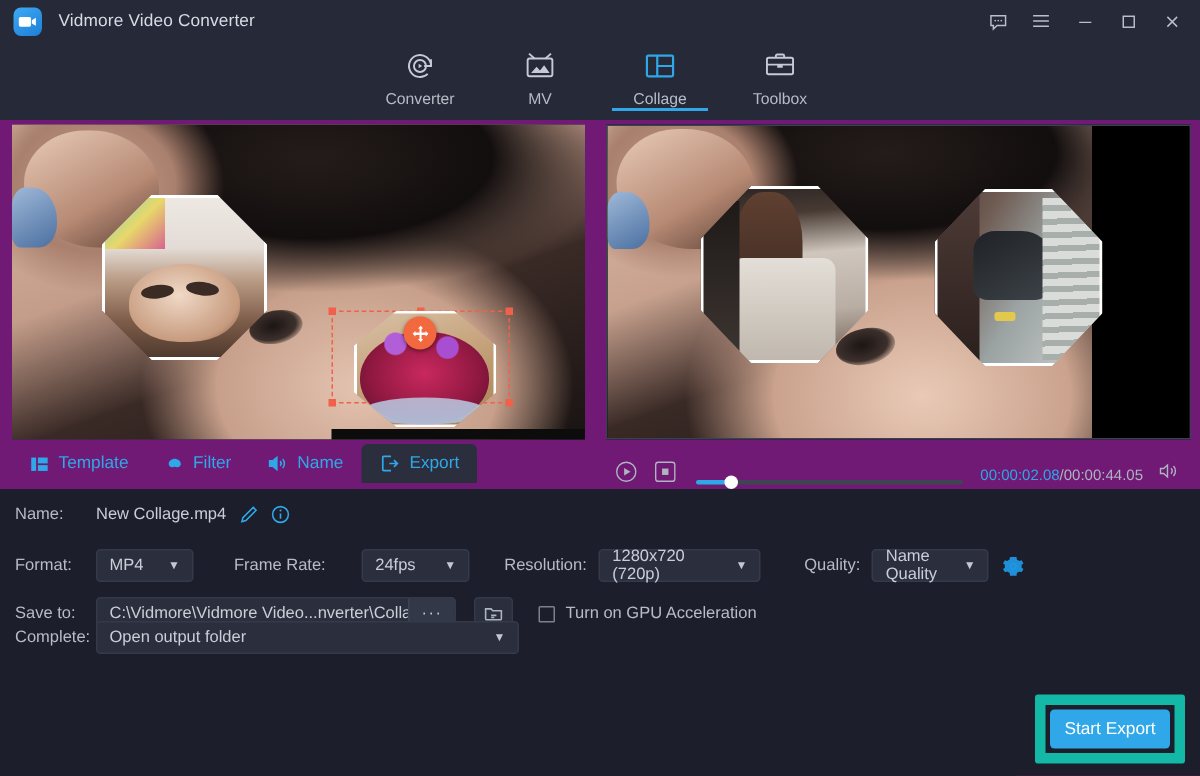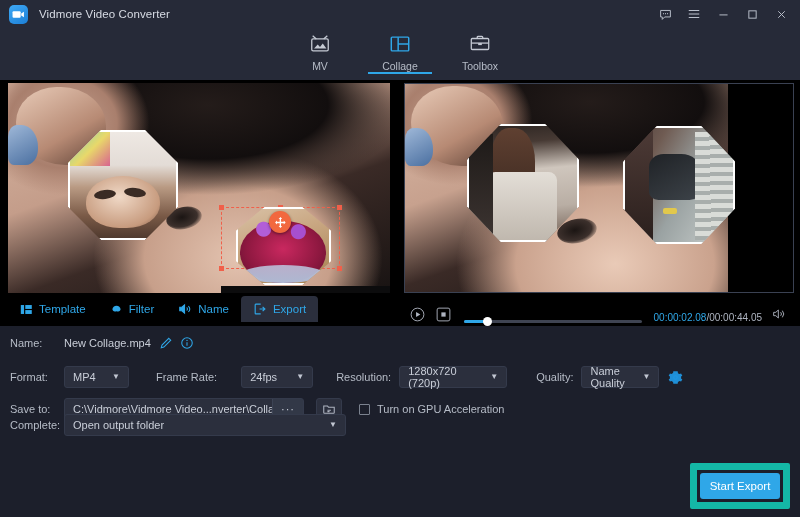--- a/index.html
+++ b/index.html
@@ -51,21 +51,21 @@
   .navtab .ico { height: 26px; display: flex; align-items: center; justify-content: center; }
   .navtab .lbl { font-size: 10.5px; }
   .navtab.active { color: #2fa7e8; }
   .navtab.active .underline {
     position: absolute; bottom: -2px; left: 8px; width: 64px; height: 2px; background: #2fa7e8;
   }
 
   
   .main {
     position: absolute; top: 80px; left: 0; width: 800px; height: 437px;
-    background: #000000;
+    background: #701a75;
     padding-left: 24px;
   }
 
   
   .editor {
     position: absolute; left: 8px; top: 3px; width: 382px; height: 210px;
     background: #2b2f3d; overflow: hidden;
   }
   .canvasphoto {
     position: absolute; inset: 0;
@@ -241,20 +241,31 @@
       <div class="winbtn">
         <svg width="13" height="13" viewBox="0 0 16 16" stroke="#b9bfcb" stroke-width="1.2">
             <path d="M4 4l8 8M12 4l-8 8"></path>
           </svg>
       </div>
     </div>
   </div>
 
   <div class="nav">
 
+    <div class="navtab">
+      <span class="ico">
+        <svg width="22" height="22" viewBox="0 0 24 24" fill="none" stroke="#c5cad4" stroke-width="1.4">
+          <path d="M20 12a8 8 0 10-2.4 5.7"></path>
+            <path d="M20 7v5h-5"></path>
+          <circle cx="12" cy="12" r="4.4"></circle>
+            <path d="M11 10.3l2.6 1.7-2.6 1.7z" fill="#c5cad4" stroke="none"></path>
+        </svg>
+      </span>
+      <span class="lbl">Converter</span>
+    </div>
 
     <div class="navtab">
       <span class="ico">
         <svg width="22" height="22" viewBox="0 0 24 24" fill="none" stroke="#c5cad4" stroke-width="1.4">
           <path d="M4 3l4 3.5M20 3l-4 3.5"></path>
           <rect x="3" y="6.5" width="18" height="13" rx="1.5"></rect>
           <path d="M5.5 17l4-4.5 2.5 2.7 3-3.7 4 5.5z" fill="#c5cad4" stroke="none"></path>
         </svg>
       </span>
       <span class="lbl">MV</span>

